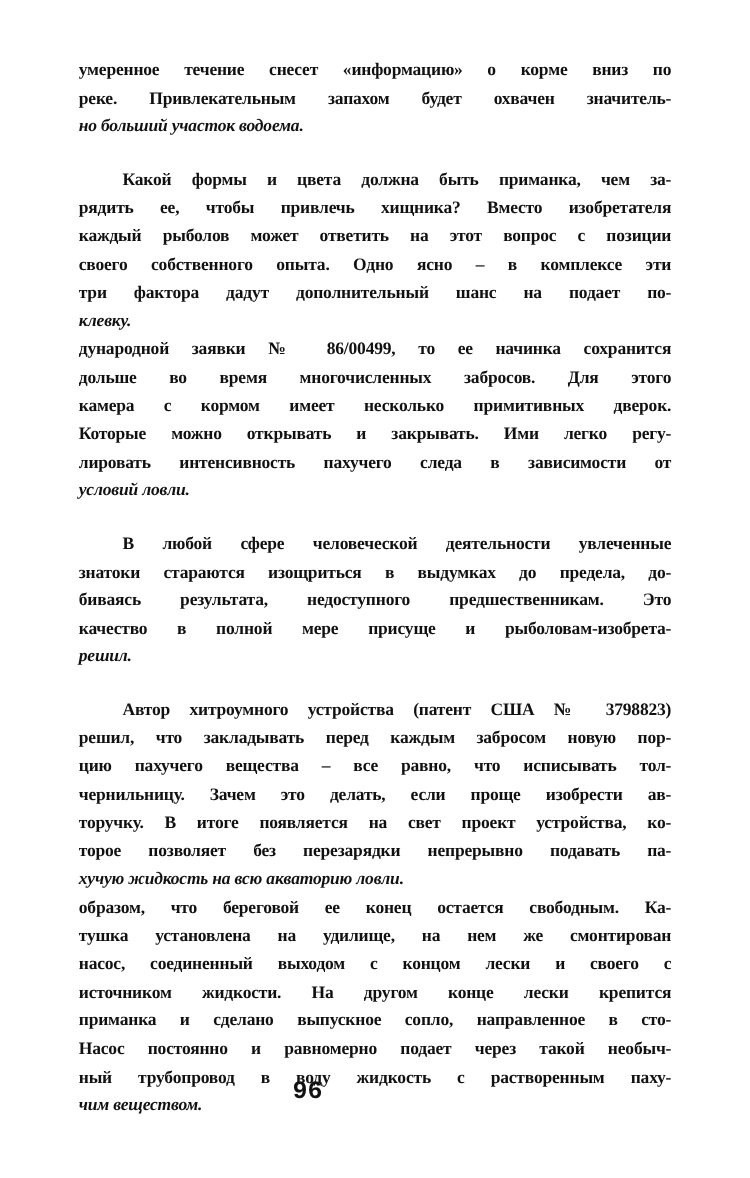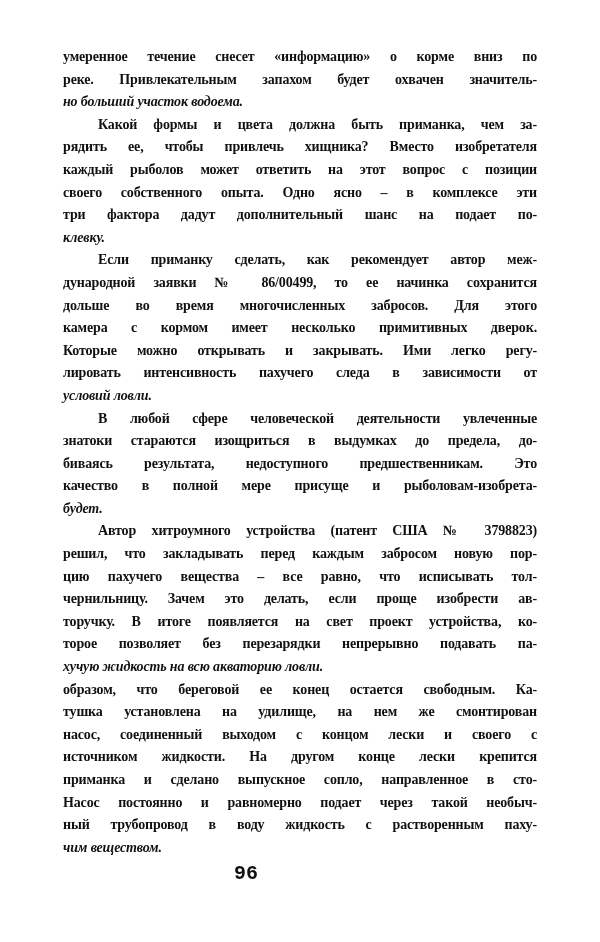--- a/index.html
+++ b/index.html
@@ -30,20 +30,21 @@
       text-align: justify;
       text-align-last: justify;
       letter-spacing: -0.15px;
     }
     .line.last {
       text-align-last: left;
       font-style: italic;
     }
     .line.indent {
       padding-left: 35px;
+      margin-top: 20px;
     }
     .page-number {
       position: absolute;
       left: 0;
       width: 492px;
       top: 862px;
       text-align: center;
       font-size: 20px;
       font-weight: bold;
       font-family: Liberation Mono, monospace;
@@ -63,35 +64,34 @@
   <div>
     <div class="line indent">Какой формы и цвета должна быть приманка, чем за-</div>
     <div class="line">рядить ее, чтобы привлечь хищника? Вместо изобретателя</div>
     <div class="line">каждый рыболов может ответить на этот вопрос с позиции</div>
     <div class="line">своего собственного опыта. Одно ясно – в комплексе эти</div>
     <div class="line">три фактора дадут дополнительный шанс на подает по-</div>
     <div class="line last">клевку.</div>
   </div>
 
   <div>
-    <div class="line indent">Если приманку сделать, как рекомендует автор меж-</div>
     <div class="line">дународной заявки № 86/00499, то ее начинка сохранится</div>
     <div class="line">дольше во время многочисленных забросов. Для этого</div>
     <div class="line">камера с кормом имеет несколько примитивных дверок.</div>
     <div class="line">Которые можно открывать и закрывать. Ими легко регу-</div>
     <div class="line">лировать интенсивность пахучего следа в зависимости от</div>
     <div class="line last">условий ловли.</div>
   </div>
 
   <div>
     <div class="line indent">В любой сфере человеческой деятельности увлеченные</div>
     <div class="line">знатоки стараются изощриться в выдумках до предела, до-</div>
     <div class="line">биваясь результата, недоступного предшественникам. Это</div>
     <div class="line">качество в полной мере присуще и рыболовам-изобрета-</div>
-    <div class="line last">будет.</div>
+    <div class="line last">решил.</div>
   </div>
 
   <div>
     <div class="line indent">Автор хитроумного устройства (патент США № 3798823)</div>
     <div class="line">решил, что закладывать перед каждым забросом новую пор-</div>
     <div class="line">цию пахучего вещества – все равно, что исписывать тол-</div>
     <div class="line">чернильницу. Зачем это делать, если проще изобрести ав-</div>
     <div class="line">торучку. В итоге появляется на свет проект устройства, ко-</div>
     <div class="line">торое позволяет без перезарядки непрерывно подавать па-</div>
     <div class="line last">хучую жидкость на всю акваторию ловли.</div>

